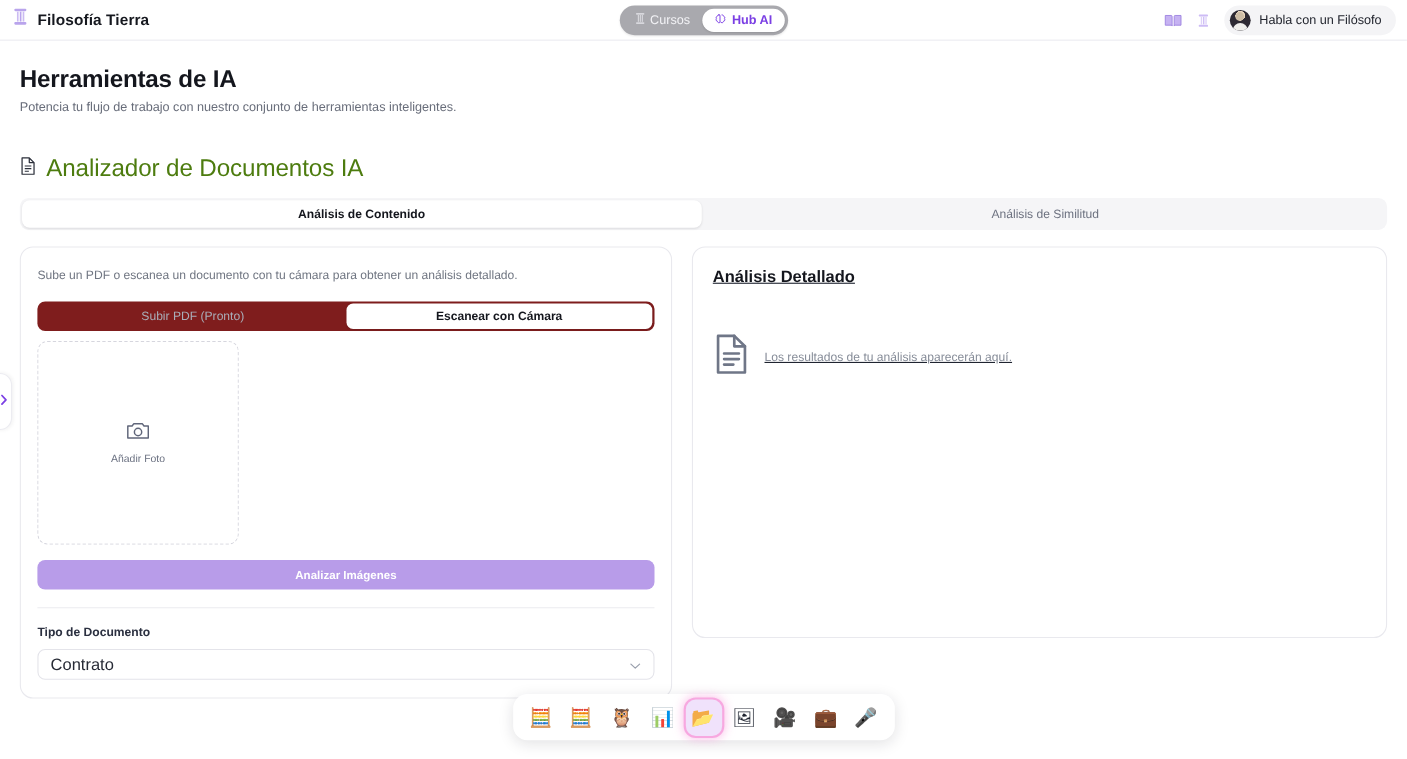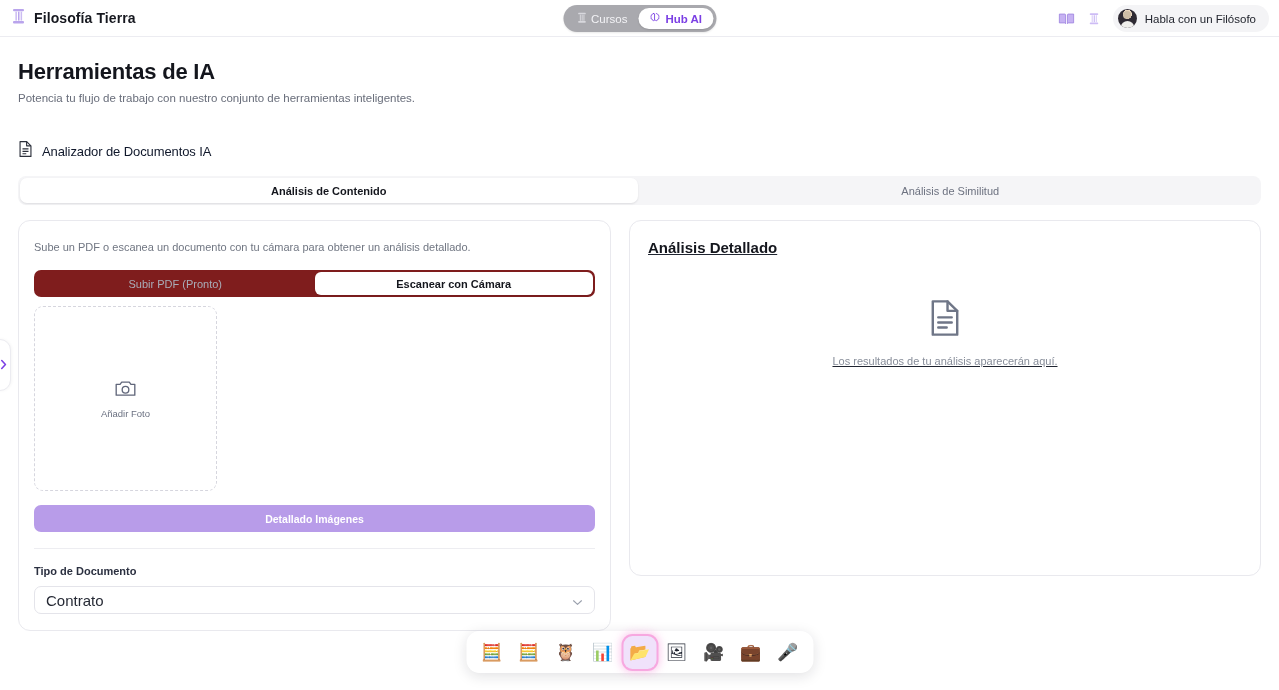--- a/index.html
+++ b/index.html
@@ -94,21 +94,21 @@
     font-size: 22px; font-weight: bold; color: #14161d; letter-spacing: -0.2px;
   }
   .page-sub {
     margin-top: 7px; font-size: 11.5px; color: #686d7a;
   }
 
   .section-head {
     display: flex; align-items: center; gap: 9px;
     margin-top: 36px;
   }
-  .section-title { font-size: 13px; color: #0f172a; letter-spacing: -0.1px; }
+  .section-title { font-size: 22px; color: #4d7c0f; letter-spacing: -0.1px; }
 
   
   .tabstrip {
     margin-top: 14px;
     height: 29px;
     background: #f5f5f7;
     border-radius: 8px;
     display: flex;
     padding: 2px;
     gap: 4px;
@@ -205,21 +205,21 @@
     display: flex; align-items: center; justify-content: space-between;
     padding: 0 11px;
     font-size: 15px; color: #262a35;
     cursor: pointer;
     background: #fff;
   }
 
   .panel-title { font-size: 15px; font-weight: bold; color: #14161d; }
   .empty {
     margin-top: 42px;
-    display: flex; flex-direction: column; align-items: center; gap: 13px;
+    display: flex; flex-direction: row; align-items: center; gap: 13px;
   }
   .empty-text { font-size: 11px; color: #878d99; }
 
   
   .edge-handle {
     position: absolute;
     left: -10px; top: 302px;
     width: 21px; height: 52px;
     background: #ffffff;
     border: 1px solid #ececf1;
@@ -364,21 +364,21 @@
       <div class="dropzone">
         <span>
           <svg width="23" height="19" viewBox="0 0 24 20" fill="none" stroke="#60667a" stroke-width="1.4" stroke-linejoin="round">
             <path d="M2.2 5.6h4.1l1.7-2.3h8l1.7 2.3h4.1v11.4H2.2z"></path>
             <circle cx="12" cy="11.3" r="3.5"></circle>
           </svg>
         </span>
         <span class="dz-label">Añadir Foto</span>
       </div>
 
-      <button class="primary-btn">Detallado Imágenes</button>
+      <button class="primary-btn">Analizar Imágenes</button>
 
       <div class="divider"></div>
 
       <div class="field-label">Tipo de Documento</div>
       <div class="select">
         <span>Contrato</span>
         <span>
           <svg width="11" height="7" viewBox="0 0 12 8" fill="none" stroke="#9aa0ad" stroke-width="1.3" stroke-linecap="round" stroke-linejoin="round">
             <path d="M1.5 2 L6 6.2 L10.5 2"></path>
           </svg>

